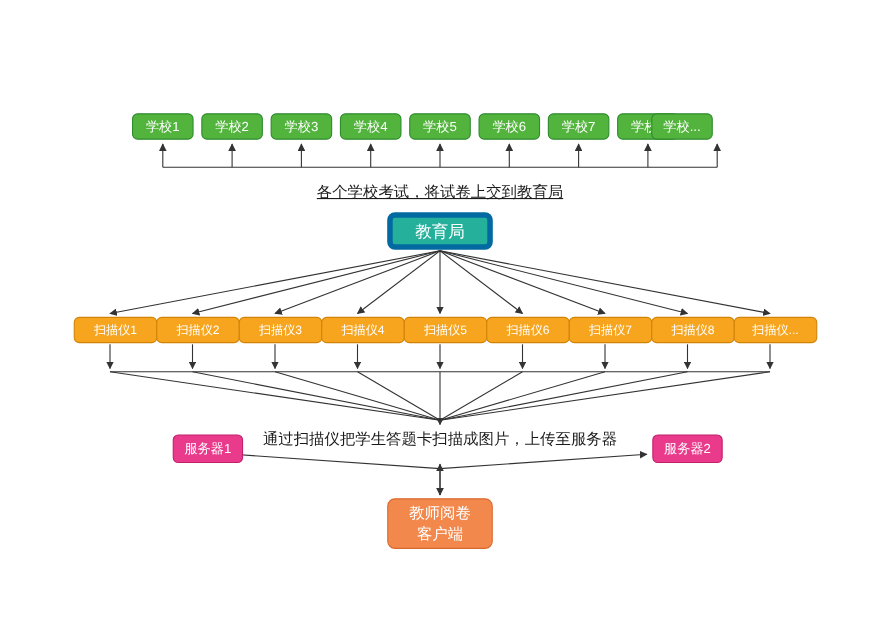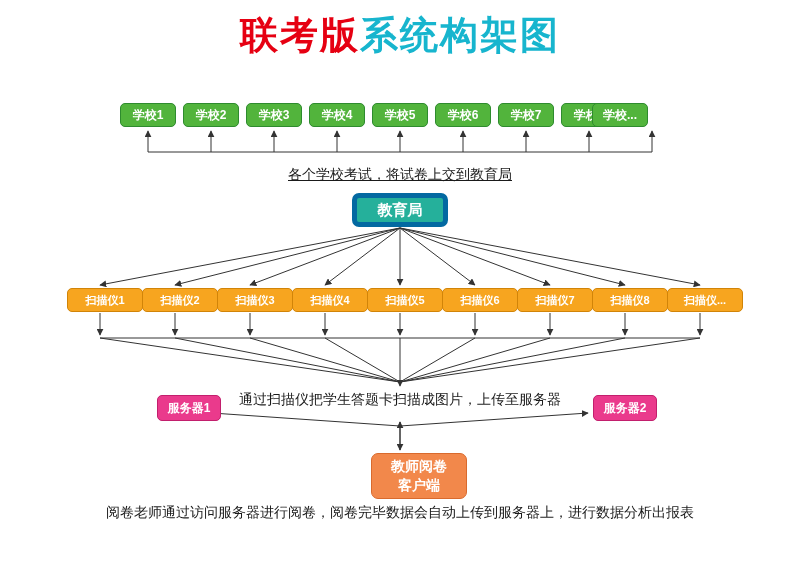--- a/index.html
+++ b/index.html
@@ -9,21 +9,21 @@
   }
   .title{
     position:absolute;top:10px;left:0;width:100%;text-align:center;
     font-size:38px;font-weight:bold;letter-spacing:2px;
   }
   .title .t-red{color:#e60012;}
   .title .t-cyan{color:#17b5ce;}
   svg.wires{position:absolute;top:0;left:0;width:800px;height:584px;}
   .box{
     position:absolute;display:flex;align-items:center;justify-content:center;
-    color:#fff;font-weight:bold;border-radius:5px;box-sizing:border-box;
+    color:#fff;font-weight:normal;border-radius:5px;box-sizing:border-box;
     text-align:center;white-space:nowrap;
   }
   .school{
     width:56px;height:24px;top:103px;font-size:12px;
     background:#52b43c;border:1px solid #2e8b2e;
   }
   .scanner{
     width:76px;height:24px;top:288px;font-size:11px;
     background:#f7a51f;border:1px solid #d18408;
   }
@@ -31,21 +31,21 @@
     width:96px;height:34px;top:193px;left:352px;font-size:15px;
     background:#25b09b;border:5px solid #0369a1;border-radius:7px;
   }
   .server{
     width:64px;height:26px;top:395px;font-size:12px;
     background:#ea3a8c;border:1px solid #c21f6d;
   }
   .server1{left:157px;}
   .server2{left:593px;}
   .client{
-    width:96px;height:46px;top:453px;left:371px;font-size:14px;
+    width:96px;height:46px;top:453px;left:352px;font-size:14px;
     background:#f2884b;border:1px solid #d96a2d;border-radius:7px;
     flex-direction:column;line-height:1.35;
   }
   .caption{
     position:absolute;left:0;width:100%;text-align:center;
     font-size:14px;color:#1a1a1a;
   }
   .caption-schools{top:166px;text-decoration:underline;}
   .caption-scanners{top:391px;}
   .caption-bottom{top:504px;}
@@ -115,23 +115,20 @@
 
       <g>
         <line x1="400" y1="426" x2="212" y2="413" marker-end="url(#ah)"></line>
         <line x1="400" y1="426" x2="588" y2="413" marker-end="url(#ah)"></line>
         <line x1="400" y1="450" x2="400" y2="422" marker-end="url(#ah)"></line>
         <line x1="400" y1="422" x2="400" y2="450" marker-end="url(#ah)"></line>
       </g>
     </g>
   </svg>
 
-  <div class="title">
-    <span class="t-red">联考版</span><span class="t-cyan">系统构架图</span>
-  </div>
 
   <div class="box school" style="left:120px">学校1</div>
   <div class="box school" style="left:183px">学校2</div>
   <div class="box school" style="left:246px">学校3</div>
   <div class="box school" style="left:309px">学校4</div>
   <div class="box school" style="left:372px">学校5</div>
   <div class="box school" style="left:435px">学校6</div>
   <div class="box school" style="left:498px">学校7</div>
   <div class="box school" style="left:561px">学校8</div>
   <div class="box school" style="left:592px">学校...</div>
@@ -153,15 +150,14 @@
   <div class="caption caption-scanners">通过扫描仪把学生答题卡扫描成图片，上传至服务器</div>
 
   <div class="box server server1">服务器1</div>
   <div class="box server server2">服务器2</div>
 
   <div class="box client">
     <span>教师阅卷</span>
     <span>客户端</span>
   </div>
 
-  <div class="caption caption-bottom">阅卷老师通过访问服务器进行阅卷，阅卷完毕数据会自动上传到服务器上，进行数据分析出报表</div>
 
 </div>
 
 </body></html>

